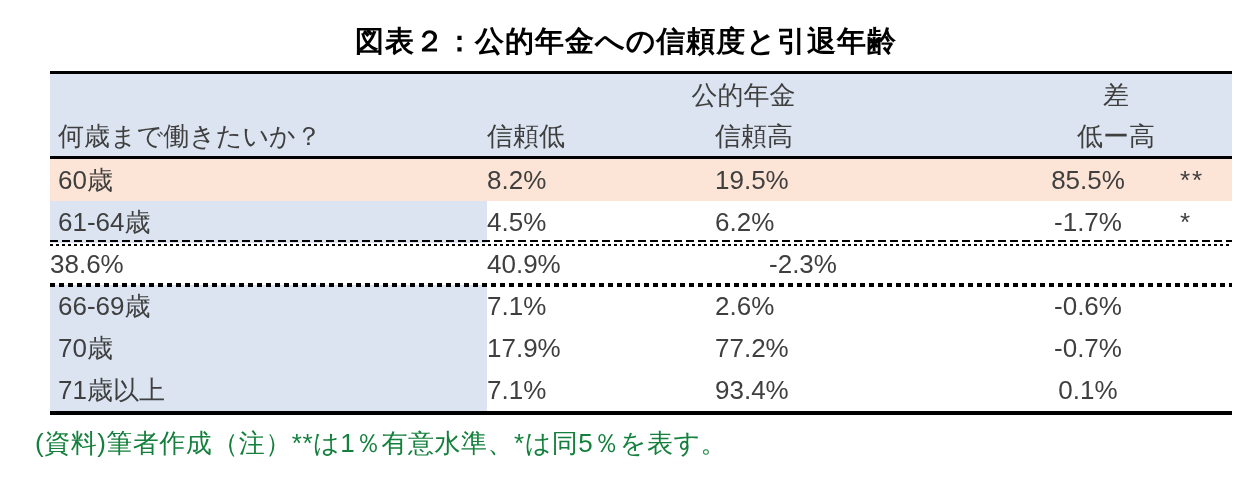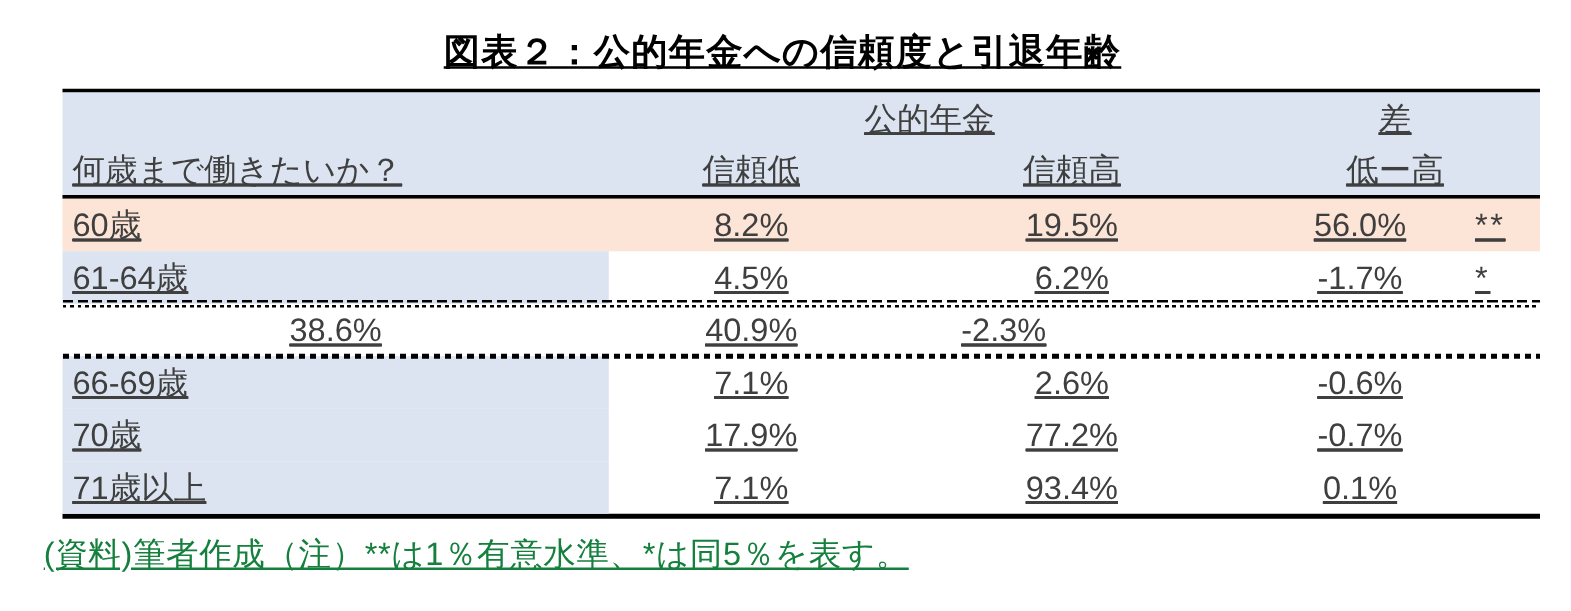--- a/index.html
+++ b/index.html
@@ -1,15 +1,15 @@
 <!DOCTYPE html>
 <html style="--header-bg: #dbe4f0; --label-col-bg: #dbe4f0; --highlight-bg: #fce4d6; --border: #000000; --text: #3f3f3f;"><head>
 <meta charset="utf-8">
 <style>
-  * { margin:0; padding:0; box-sizing:border-box;text-decoration:underline; }
+  * { margin:0; padding:0; box-sizing:border-box; }
   html,body { background:#ffffff; }
   .page {
     position:relative;
     width:1257px; height:489px;
     background:#fff;
     font-family:"Liberation Sans","DejaVu Sans",sans-serif;
     color:var(--text,#3f3f3f);
     overflow:hidden;
   }
   .fig-title {
@@ -30,21 +30,21 @@
     align-items:center;
   }
   .thead {
     background:var(--header-bg,#dbe4f0);
     border-bottom:3px solid var(--border,#000);
   }
   .thead .grid-row { height:43px; }
   .thead .grid-row.second { height:39px; }
   .cell { overflow:hidden; white-space:nowrap; }
   .c1 { padding-left:8px; text-align:left; }
-  .num { text-align:center; }
+  .num { text-align:left; }
   .span-middle { grid-column:2 / span 2; text-align:center; }
   .c4h { text-align:center; }
   .tbody .row { height:42px; position:relative; }
   .row .c1 { height:100%; display:flex; align-items:center; }
   .row:not(.hl) .c1 { background:var(--label-col-bg,#dbe4f0); }
   .row.hl { background:var(--highlight-bg,#fce4d6); }
   .diff { display:flex; align-items:center; }
   .dval { width:176px; text-align:center; }
   .dsig { flex:1; text-align:left; padding-left:4px; letter-spacing:2px; }
   
@@ -91,21 +91,21 @@
         <div class="cell num">信頼高</div>
         <div class="cell c4h">低ー高</div>
       </div>
     </div>
     <div class="tbody" id="tbody">
   <div class="row grid-row hl">
     <div class="cell c1">60歳</div>
     <div class="cell num cell-low">8.2%</div>
     <div class="cell num cell-high">19.5%</div>
     <div class="cell diff">
-      <span class="dval">56.0%</span>
+      <span class="dval">85.5%</span>
       <span class="dsig">**</span>
     </div>
   </div>
 
   <div class="row grid-row after-dashdot">
     <div class="cell c1">61-64歳</div>
     <div class="cell num cell-low">4.5%</div>
     <div class="cell num cell-high">6.2%</div>
     <div class="cell diff">
       <span class="dval">-1.7%</span>

